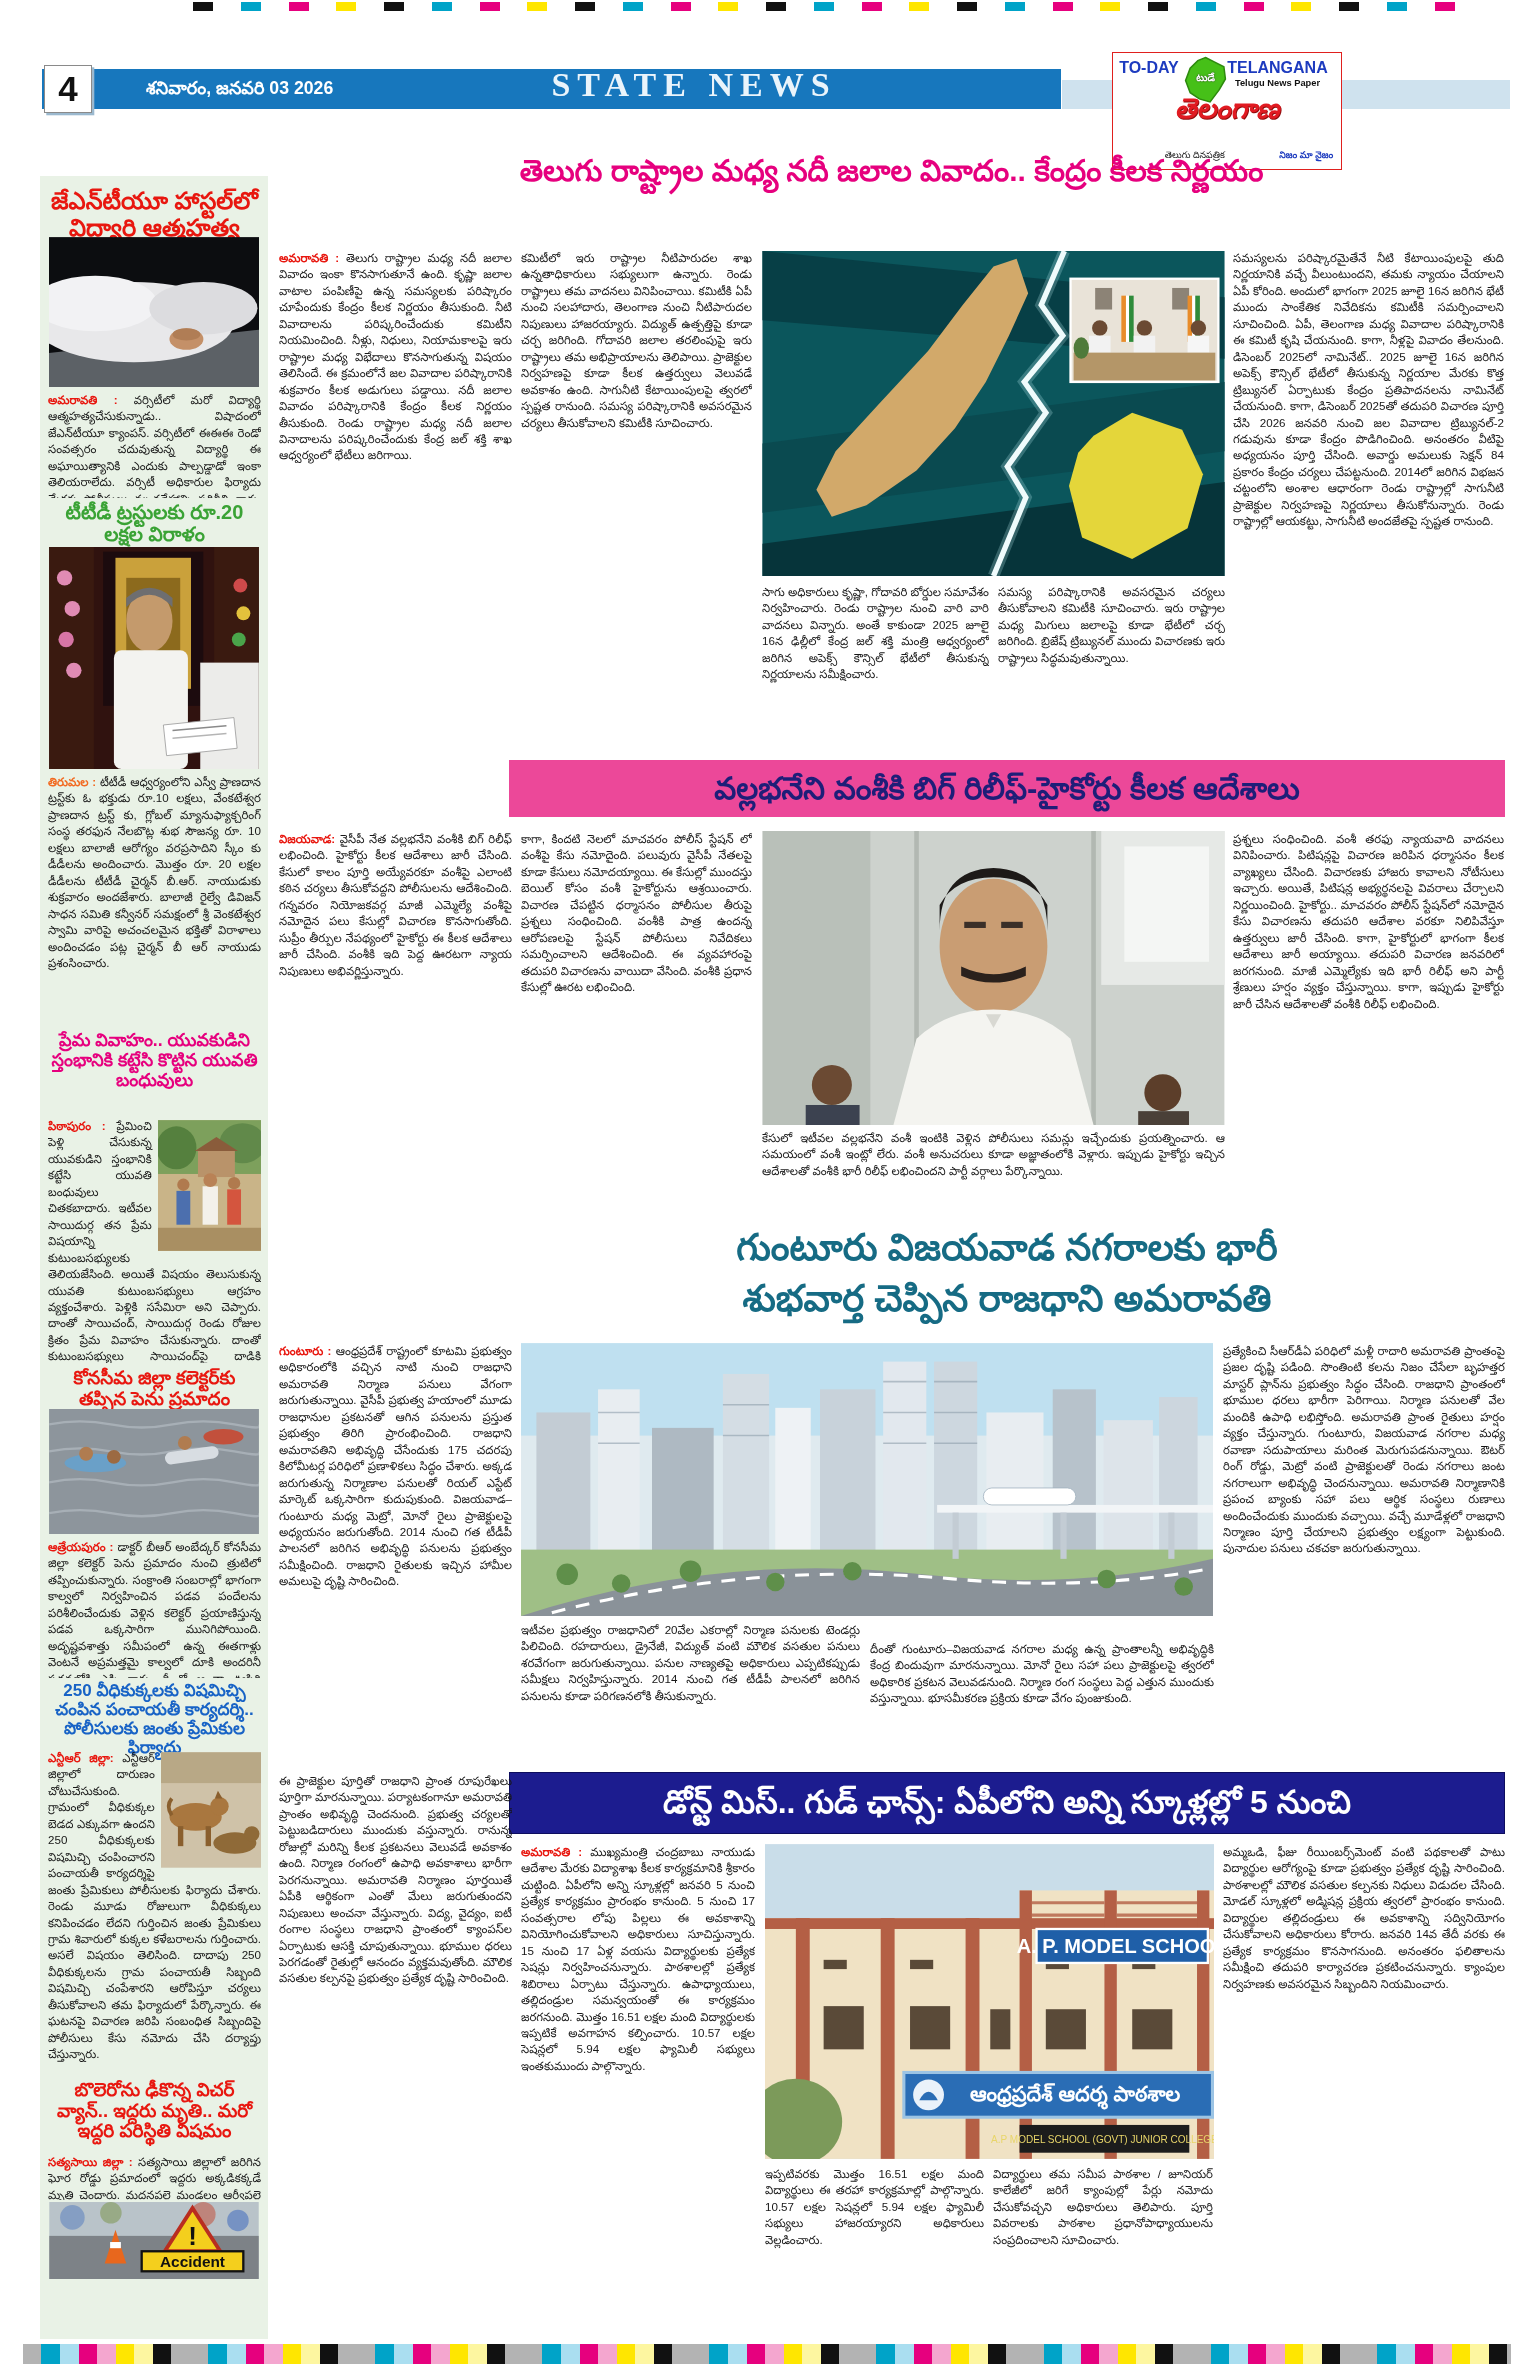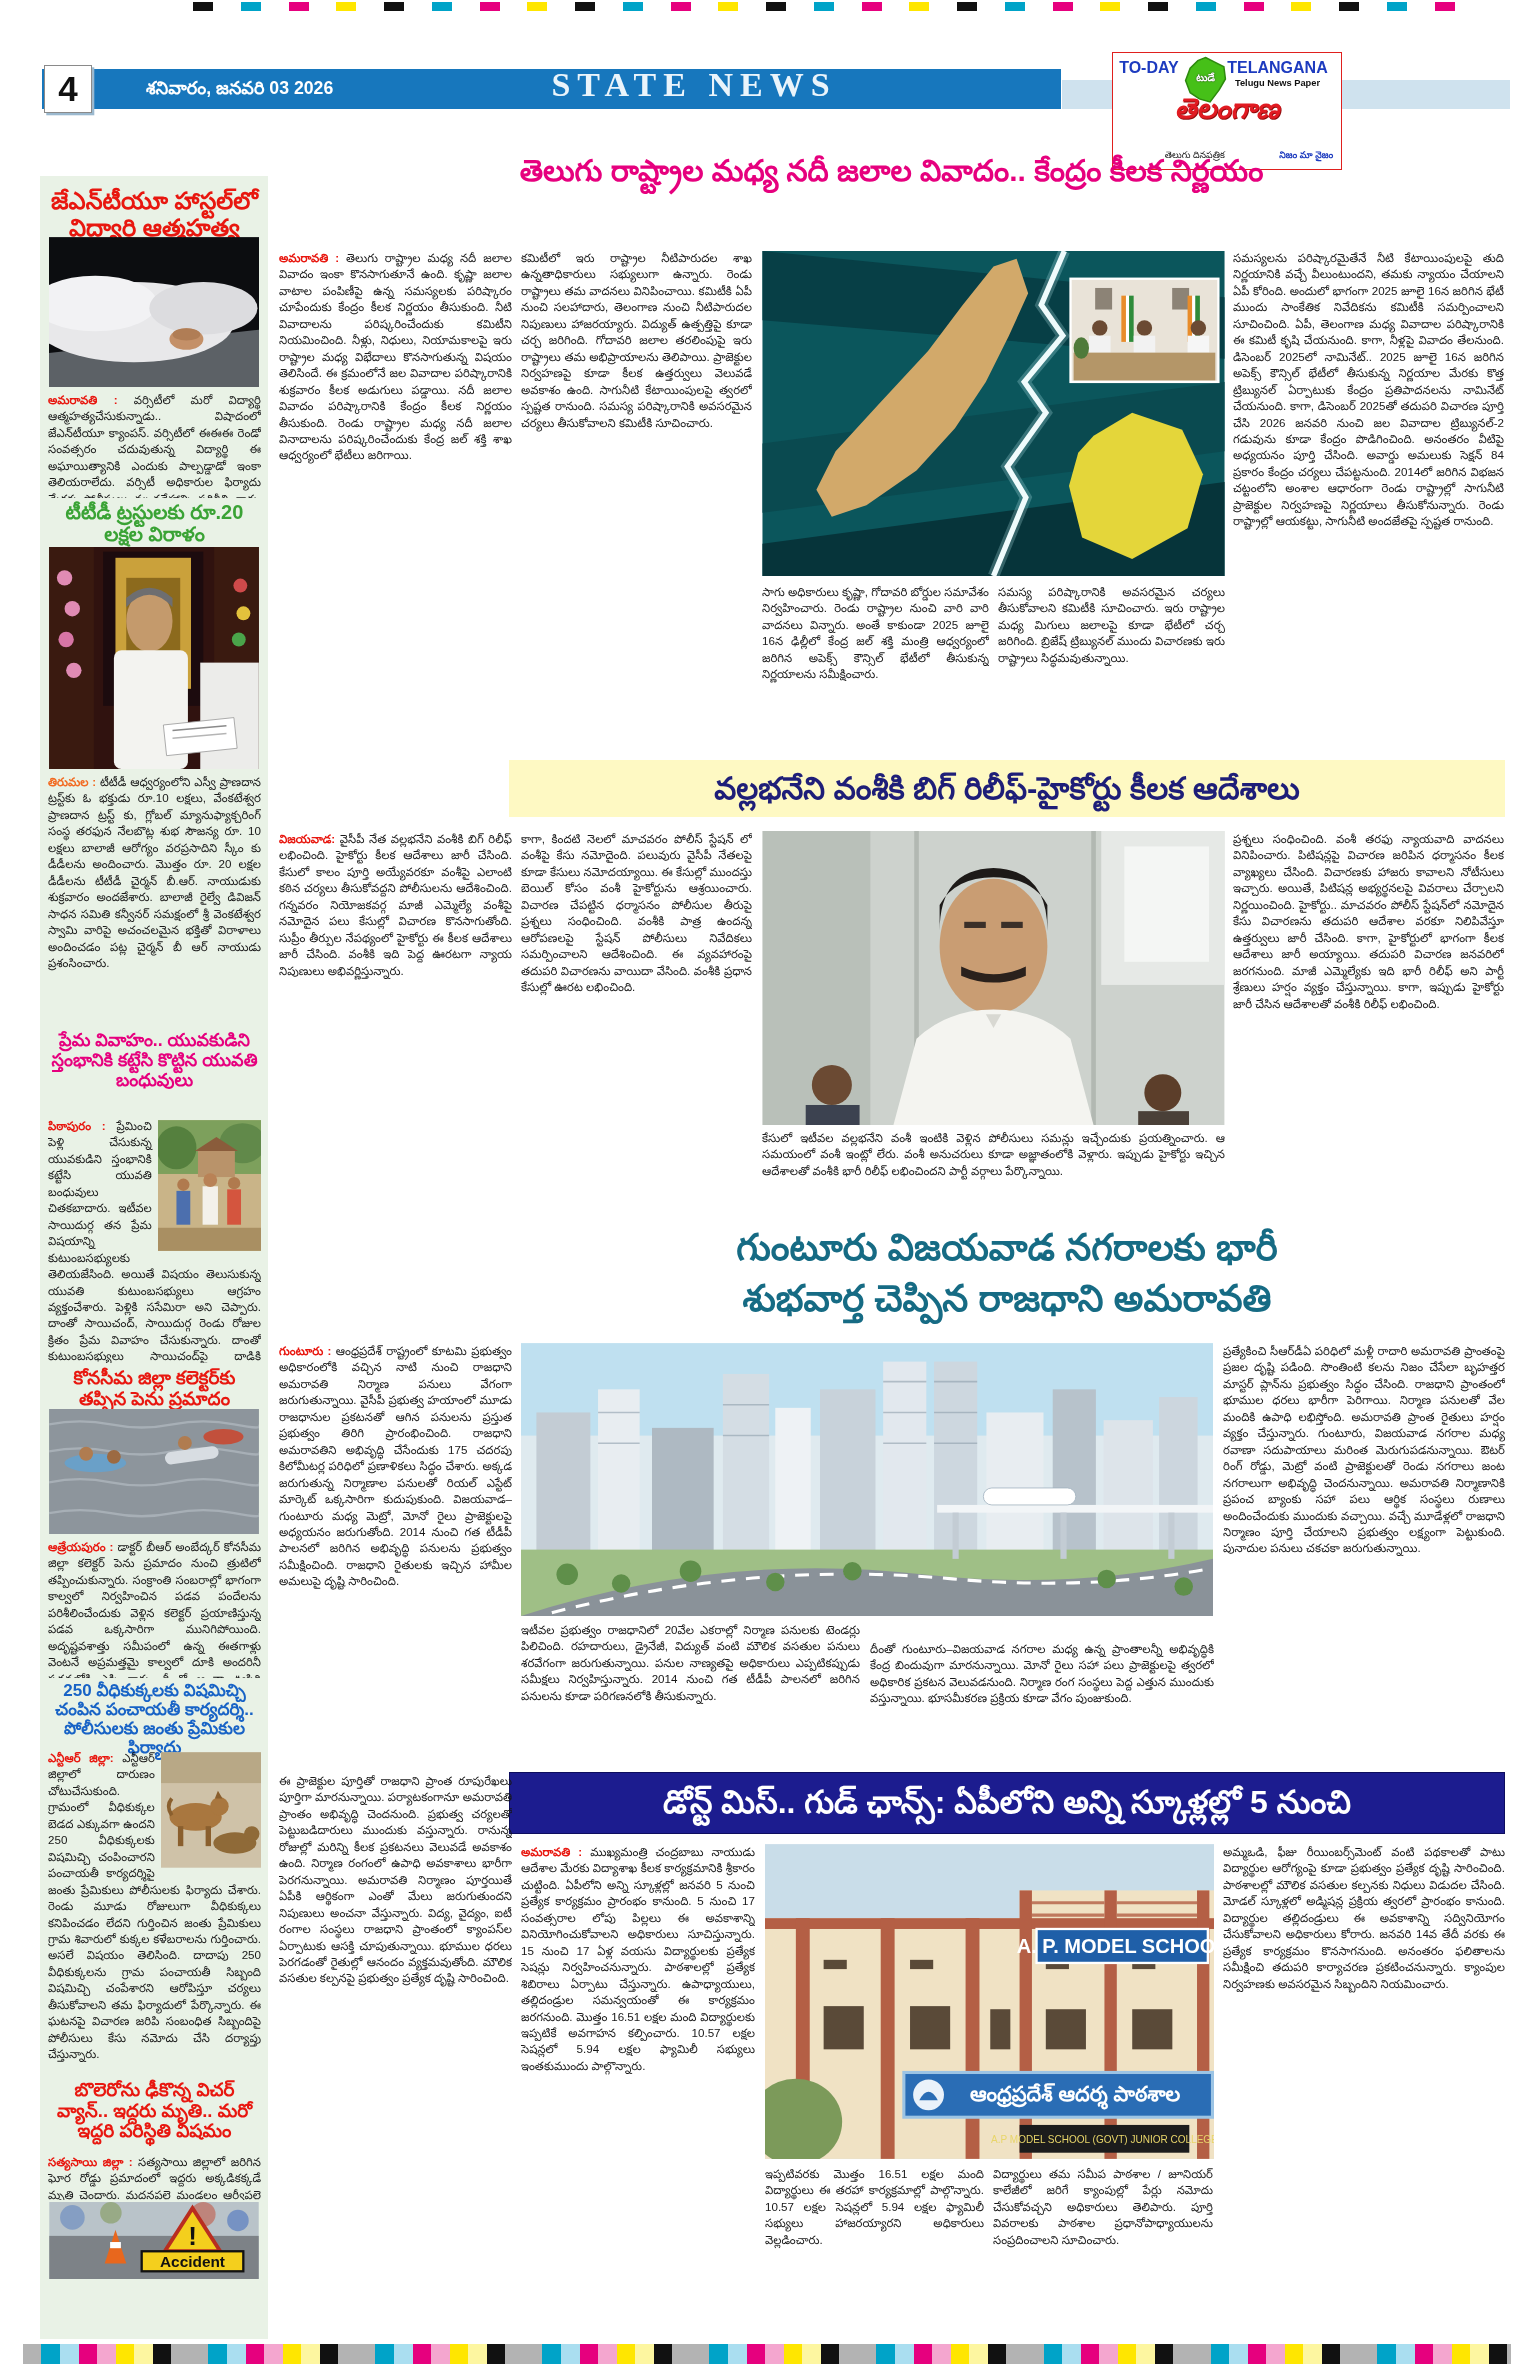--- a/index.html
+++ b/index.html
@@ -210,21 +210,21 @@
 <div class="abs btxt" style="left:762px;top:584px;width:227px;height:170px;">
     <p>సాగు అధికారులు కృష్ణా, గోదావరి బోర్డుల సమావేశం నిర్వహించారు. రెండు రాష్ట్రాల నుంచి వారి వారి వాదనలు విన్నారు. అంతే కాకుండా 2025 జూలై 16న ఢిల్లీలో కేంద్ర జల్ శక్తి మంత్రి ఆధ్వర్యంలో జరిగిన అపెక్స్ కౌన్సిల్ భేటీలో తీసుకున్న నిర్ణయాలను సమీక్షించారు.</p>
   </div>
 <div class="abs btxt" style="left:998px;top:584px;width:227px;height:170px;">
     <p>సమస్య పరిష్కారానికి అవసరమైన చర్యలు తీసుకోవాలని కమిటీకి సూచించారు. ఇరు రాష్ట్రాల మధ్య మిగులు జలాలపై కూడా భేటీలో చర్చ జరిగింది. బ్రిజేష్ ట్రిబ్యునల్ ముందు విచారణకు ఇరు రాష్ట్రాలు సిద్ధమవుతున్నాయి.</p>
   </div>
 <div class="abs btxt" style="left:1233px;top:250px;width:271px;height:504px;">
     <p>సమస్యలను పరిష్కారమైతేనే నీటి కేటాయింపులపై తుది నిర్ణయానికి వచ్చే వీలుంటుందని, తమకు న్యాయం చేయాలని ఏపీ కోరింది. అందులో భాగంగా 2025 జూలై 16న జరిగిన భేటీ ముందు సాంకేతిక నివేదికను కమిటీకి సమర్పించాలని సూచించింది. ఏపీ, తెలంగాణ మధ్య వివాదాల పరిష్కారానికి ఈ కమిటీ కృషి చేయనుంది. కాగా, నీళ్లపై వివాదం తేలనుంది. డిసెంబర్ 2025లో నామినేట్.. 2025 జూలై 16న జరిగిన అపెక్స్ కౌన్సిల్ భేటీలో తీసుకున్న నిర్ణయాల మేరకు కొత్త ట్రిబ్యునల్ ఏర్పాటుకు కేంద్రం ప్రతిపాదనలను నామినేట్ చేయనుంది. కాగా, డిసెంబర్ 2025తో తదుపరి విచారణ పూర్తి చేసి 2026 జనవరి నుంచి జల వివాదాల ట్రిబ్యునల్-2 గడువును కూడా కేంద్రం పొడిగించింది. అనంతరం వీటిపై అధ్యయనం పూర్తి చేసింది. అవార్డు అమలుకు సెక్షన్ 84 ప్రకారం కేంద్రం చర్యలు చేపట్టనుంది. 2014లో జరిగిన విభజన చట్టంలోని అంశాల ఆధారంగా రెండు రాష్ట్రాల్లో సాగునీటి ప్రాజెక్టుల నిర్వహణపై నిర్ణయాలు తీసుకోనున్నారు. రెండు రాష్ట్రాల్లో ఆయకట్టు, సాగునీటి అందజేతపై స్పష్టత రానుంది.</p>
   </div>
 
-<div class="abs" style="left:509px;top:760px;width:996px;height:57px;background:#fef9c3;">
+<div class="abs" style="left:509px;top:760px;width:996px;height:57px;background:#ec4899;">
   <div style="text-align:center;font-size:31px;font-weight:bold;color:#1e1e78;line-height:57px;">వల్లభనేని వంశీకి బిగ్ రిలీఫ్-హైకోర్టు కీలక ఆదేశాలు</div>
 </div>
 <div class="abs btxt" style="left:279px;top:831px;width:233px;height:375px;">
   <p><span class="dl">విజయవాడ:</span> <span>వైసీపీ నేత వల్లభనేని వంశీకి బిగ్ రిలీఫ్ లభించింది. హైకోర్టు కీలక ఆదేశాలు జారీ చేసింది. కేసులో కాలం పూర్తి అయ్యేవరకూ వంశీపై ఎలాంటి కఠిన చర్యలు తీసుకోవద్దని పోలీసులను ఆదేశించింది. గన్నవరం నియోజకవర్గ మాజీ ఎమ్మెల్యే వంశీపై నమోదైన పలు కేసుల్లో విచారణ కొనసాగుతోంది. సుప్రీం తీర్పుల నేపథ్యంలో హైకోర్టు ఈ కీలక ఆదేశాలు జారీ చేసింది. వంశీకి ఇది పెద్ద ఊరటగా న్యాయ నిపుణులు అభివర్ణిస్తున్నారు.</span></p>
 </div>
 <div class="abs btxt" style="left:521px;top:831px;width:231px;height:375px;">
     <p>కాగా, కిందటి నెలలో మాచవరం పోలీస్ స్టేషన్ లో వంశీపై కేసు నమోదైంది. పలువురు వైసీపీ నేతలపై కూడా కేసులు నమోదయ్యాయి. ఈ కేసుల్లో ముందస్తు బెయిల్ కోసం వంశీ హైకోర్టును ఆశ్రయించారు. విచారణ చేపట్టిన ధర్మాసనం పోలీసుల తీరుపై ప్రశ్నలు సంధించింది. వంశీకి పాత్ర ఉందన్న ఆరోపణలపై స్టేషన్ పోలీసులు నివేదికలు సమర్పించాలని ఆదేశించింది. ఈ వ్యవహారంపై తదుపరి విచారణను వాయిదా వేసింది. వంశీకి ప్రధాన కేసుల్లో ఊరట లభించింది.</p>
   </div>
 <svg class="abs ph" style="left:762px;top:831px;" width="463" height="294" viewBox="0 0 600 382">
   <rect width="600" height="382" fill="#cdd2cd"></rect>

